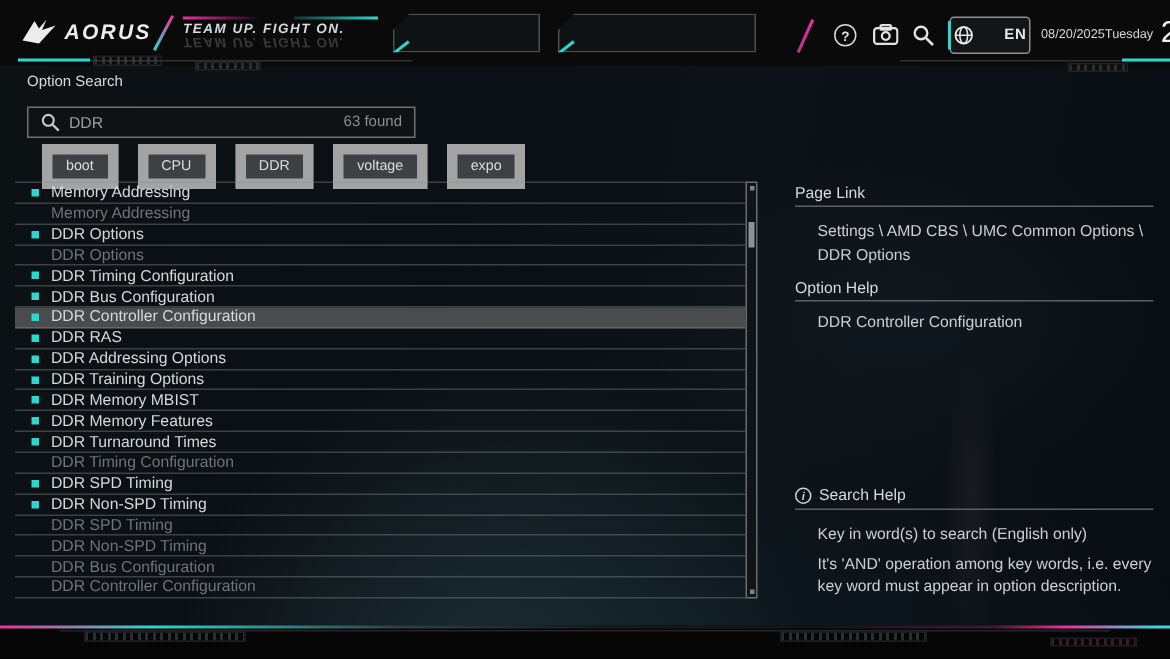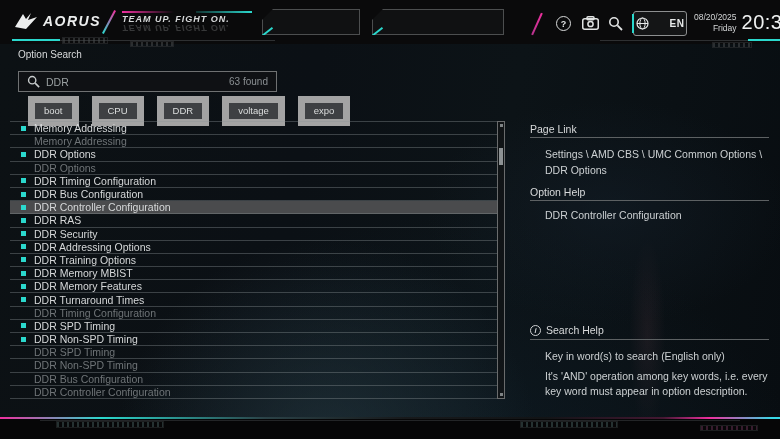--- a/index.html
+++ b/index.html
@@ -30,21 +30,21 @@
 
   .hicon { position:absolute; top:16px; color:#e2e4e4; cursor:pointer; display:flex; align-items:center; justify-content:center; }
   .help-circ { left:556px; width:15px; height:15px; border:1.5px solid #d9dbdb; border-radius:50%; font-size:9px; font-weight:bold; }
   .cam { left:582px; }
   .mag { left:608px; }
   .lang { position:absolute; left:633px; top:11px; width:54px; height:25px; border:1px solid #8d8f90; border-radius:3px; background:#141516;
           display:flex; align-items:center; justify-content:center; gap:21px; cursor:pointer; }
   .lang::before { content:""; position:absolute; left:-2px; top:2px; bottom:2px; width:2px; background:#2bd8cd; }
   .lang span { color:#e8eaea; font-size:10px; font-weight:bold; letter-spacing:.5px; }
   .datetime { position:absolute; left:694px; top:11px; display:flex; align-items:center; gap:5px; }
-  .date-col { display:flex; flex-direction:column; align-items:flex-end; }
+  .date-col { display:flex; flex-direction:row; align-items:flex-end; }
   .date-col span { color:#d4d6d7; font-size:8.5px; line-height:10.5px; }
   .time { color:#f0f2f2; font-size:20px; font-weight:400; letter-spacing:.5px; }
 
   .hdr-bottom-cyan { position:absolute; left:12px; top:39px; width:48px; height:2px; background:#2bd8cd; }
   .hdr-chip { position:absolute; height:7px; border:1px solid #333537; background:repeating-linear-gradient(90deg,#474a4c 0 2px,transparent 2px 5px); opacity:.55; }
   .hdr-chip.a { left:62px; top:37px; width:46px; }
   .hdr-chip.b { left:130px; top:41px; width:44px; height:6px; }
   .hdr-chip.c { left:712px; top:42px; width:40px; height:6px; }
   .hdr-line-l { position:absolute; left:60px; top:40px; width:215px; height:1px; background:#2e3032; }
   .hdr-line-r { position:absolute; left:600px; top:40px; width:180px; height:1px; background:#2e3032; }
@@ -162,21 +162,21 @@
       <svg width="13" height="13" viewBox="0 0 13 13">
         <circle cx="6.5" cy="6.5" r="5.5" fill="none" stroke="#e8eaea" stroke-width="1.2"></circle>
         <ellipse cx="6.5" cy="6.5" rx="2.6" ry="5.5" fill="none" stroke="#e8eaea" stroke-width="1"></ellipse>
         <line x1="1" y1="6.5" x2="12" y2="6.5" stroke="#e8eaea" stroke-width="1"></line>
       </svg>
       <span>EN</span>
     </div>
     <div class="datetime">
       <div class="date-col">
         <span>08/20/2025</span>
-        <span>Friday</span>
+        <span>Tuesday</span>
       </div>
       <div class="time">20:33</div>
     </div>
 
     <div class="hdr-bottom-cyan"></div>
     <div class="hdr-line-l"></div>
     <div class="hdr-line-r"></div>
     <div class="hdr-chip a"></div>
     <div class="hdr-chip b"></div>
     <div class="hdr-chip c"></div>
@@ -226,24 +226,20 @@
       <div class="row selected">
         <span class="bullet"></span>
         <span class="row-label">DDR Controller Configuration</span>
       </div>
       <div class="row">
         <span class="bullet"></span>
         <span class="row-label">DDR RAS</span>
       </div>
       <div class="row">
         <span class="bullet"></span>
-        <span class="row-label">DDR Security</span>
-      </div>
-      <div class="row">
-        <span class="bullet"></span>
         <span class="row-label">DDR Addressing Options</span>
       </div>
       <div class="row">
         <span class="bullet"></span>
         <span class="row-label">DDR Training Options</span>
       </div>
       <div class="row">
         <span class="bullet"></span>
         <span class="row-label">DDR Memory MBIST</span>
       </div>

